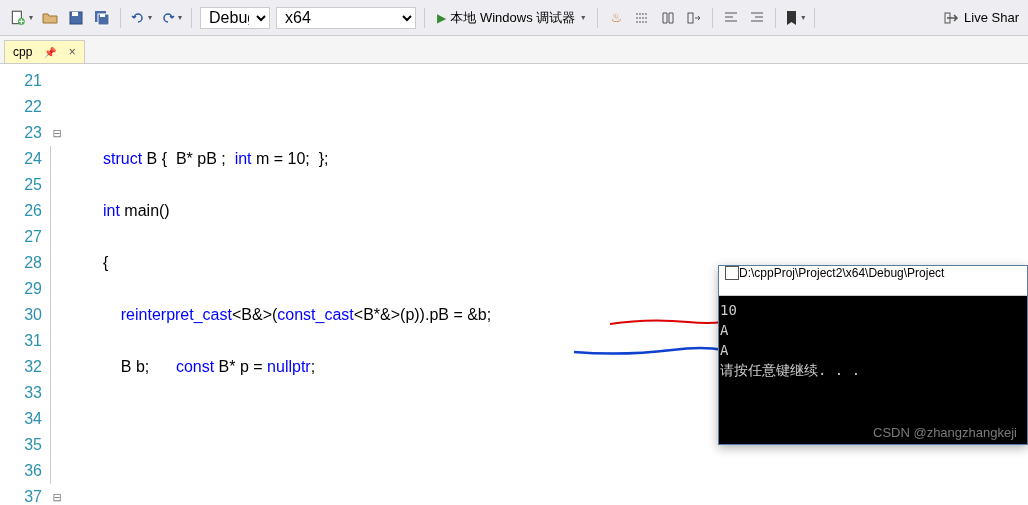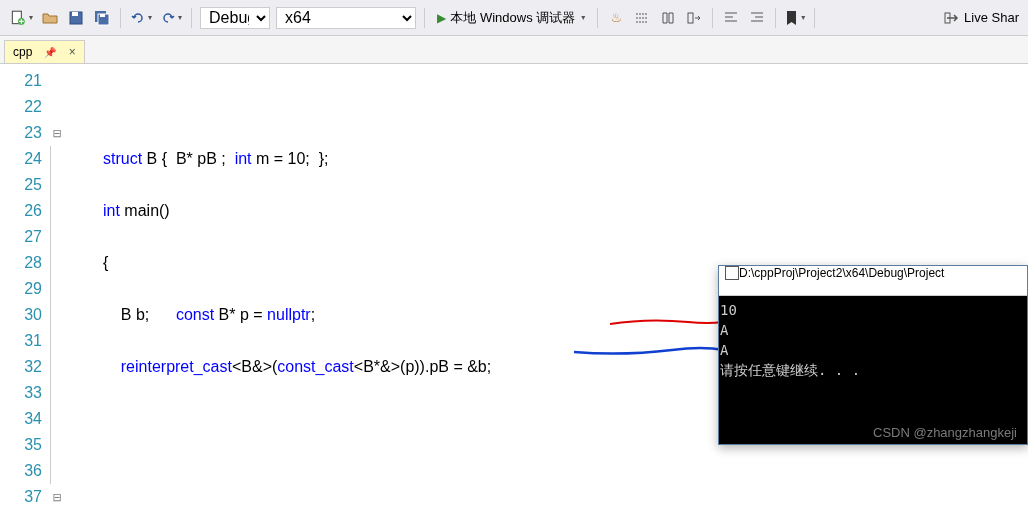--- a/index.html
+++ b/index.html
@@ -307,22 +307,22 @@
       <div class="fold-line"></div>
       <div class="fold-line"></div>
     <div class="fold-line"></div>
       <div>⊟</div>
   </div>
   <div class="code">
 <div class="code-line"></div>
 <div class="code-line"><span class="kw">struct</span><span> B {  B* pB ;  </span><span class="kw">int</span><span> m = 10;  };</span></div>
 <div class="code-line"><span class="kw">int</span><span> main()</span></div>
 <div class="code-line"><span>{</span></div>
+<div class="code-line"><span>    </span><span class="kw">reinterpret_cast</span><span>&lt;B&amp;&gt;(</span><span class="kw">const_cast</span><span>&lt;B*&amp;&gt;(p)).pB = &amp;b;</span></div>
 <div class="code-line"><span>    B b;      </span><span class="kw">const</span><span> B* p = </span><span class="kw">nullptr</span><span>;</span></div>
-<div class="code-line"><span>    </span><span class="kw">reinterpret_cast</span><span>&lt;B&amp;&gt;(</span><span class="kw">const_cast</span><span>&lt;B*&amp;&gt;(p)).pB = &amp;b;</span></div>
 <div class="code-line"></div>
 
 
 
 
 
 
 
 
 

